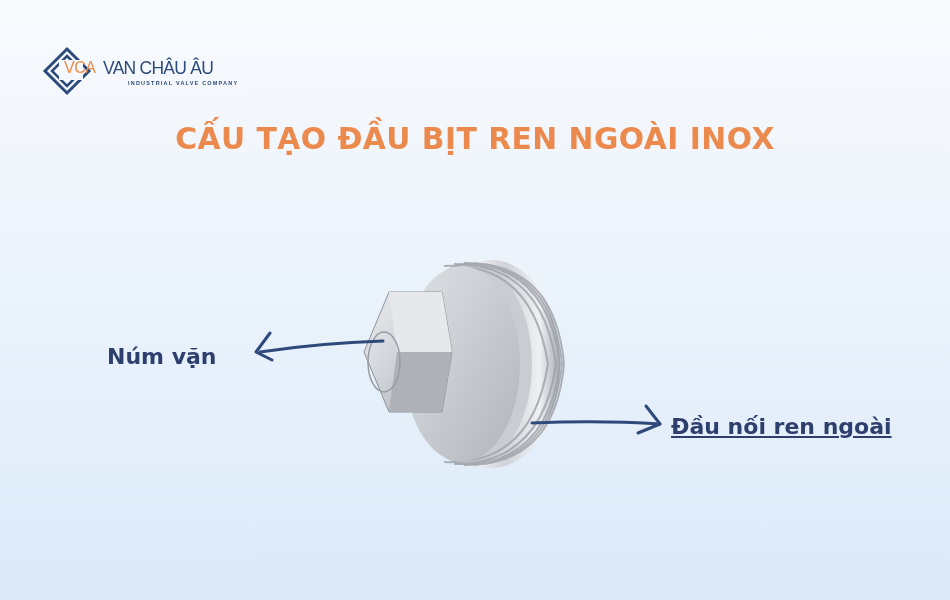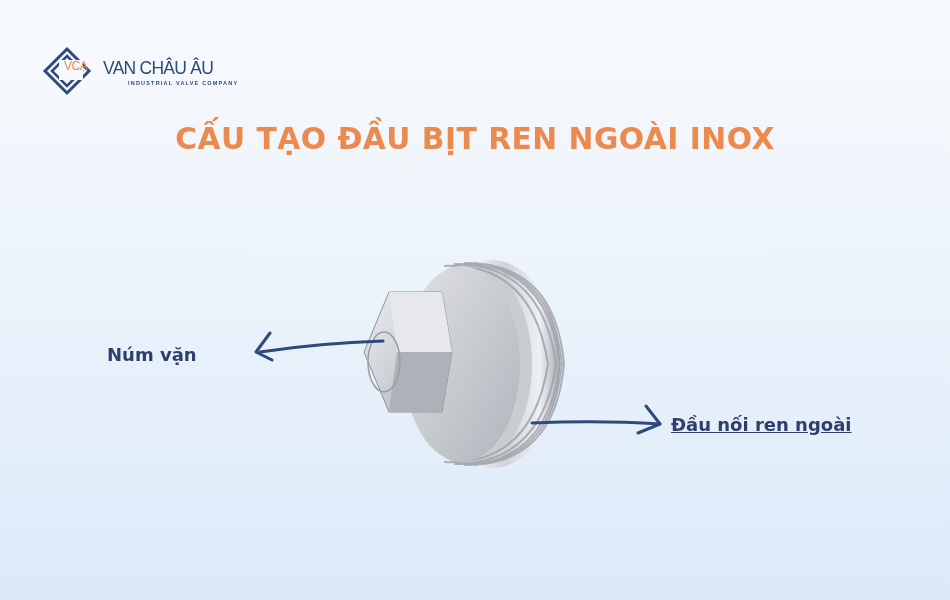--- a/index.html
+++ b/index.html
@@ -3,29 +3,29 @@
 <meta charset="utf-8">
 <style>
   html, body { margin:0; padding:0; }
   body {
     width:950px; height:600px; overflow:hidden; position:relative;
     background: linear-gradient(180deg, #f8fbfe 0%, #f3f7fc 20%, #e9f2fb 55%, #dbe9f8 100%);
     font-family: "DejaVu Sans", sans-serif;
   }
   .logo { position:absolute; left:42px; top:46px; width:200px; height:50px; }
   .logo-mark { position:absolute; left:0; top:0; width:50px; height:50px; }
-  .logo-vca { position:absolute; left:22px; top:13px; font-family:"Liberation Sans", sans-serif; font-size:12px; color:#ef8b46; letter-spacing:-0.5px; font-weight:normal; }
+  .logo-vca { position:absolute; left:22px; top:13px; font-family:"Liberation Sans", sans-serif; font-size:16px; color:#ef8b46; letter-spacing:-0.5px; font-weight:normal; }
   .logo-name { position:absolute; left:61px; top:11px; font-family:"Liberation Sans", sans-serif; font-size:19px; color:#2d4a7c; letter-spacing:-0.8px; font-weight:normal; transform:scaleX(0.92); transform-origin:left; }
   .logo-sub { position:absolute; left:86px; top:34px; font-family:"Liberation Sans", sans-serif; font-size:5.5px; color:#2d4a7c; letter-spacing:1.2px; font-weight:bold; }
   .title {
     position:absolute; left:0; top:120px; width:950px; text-align:center;
     font-family:"DejaVu Sans", sans-serif; font-weight:bold; font-size:31px;
     color:#ec8a4e; letter-spacing:0.5px; transform:scaleX(0.96);
   }
-  .label { position:absolute; font-family:"DejaVu Sans", sans-serif; font-weight:bold; font-size:18px; color:#2e3f6e; }
+  .label { position:absolute; font-family:"DejaVu Sans", sans-serif; font-weight:bold; font-size:22px; color:#2e3f6e; }
   .label-left { left:107px; top:344px; }
   .label-right { left:671px; top:414px;text-decoration:underline; }
   .product { position:absolute; left:352px; top:252px; width:250px; height:230px; }
   .arrows { position:absolute; left:0; top:0; width:950px; height:600px; pointer-events:none; }
 </style>
 </head>
 <body>
 
 <div class="logo">
   <svg class="logo-mark" viewBox="0 0 50 50">

